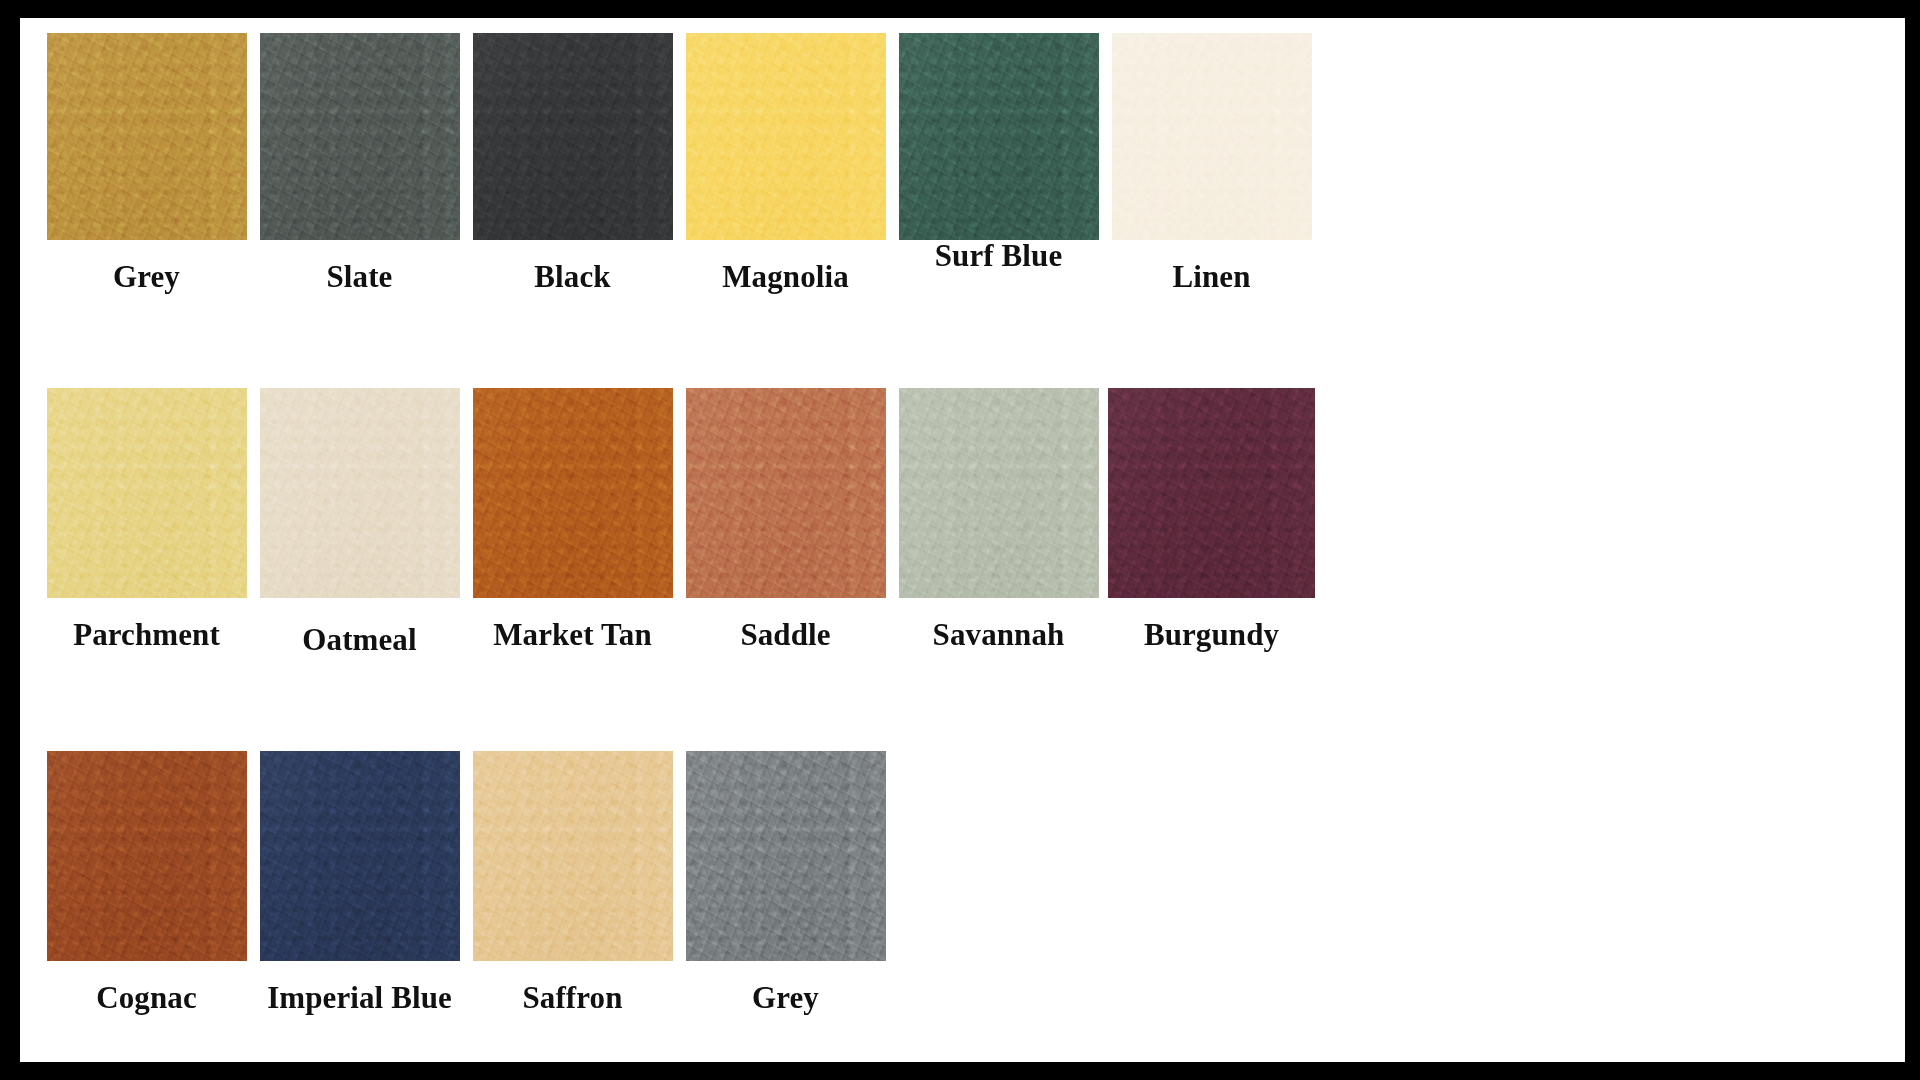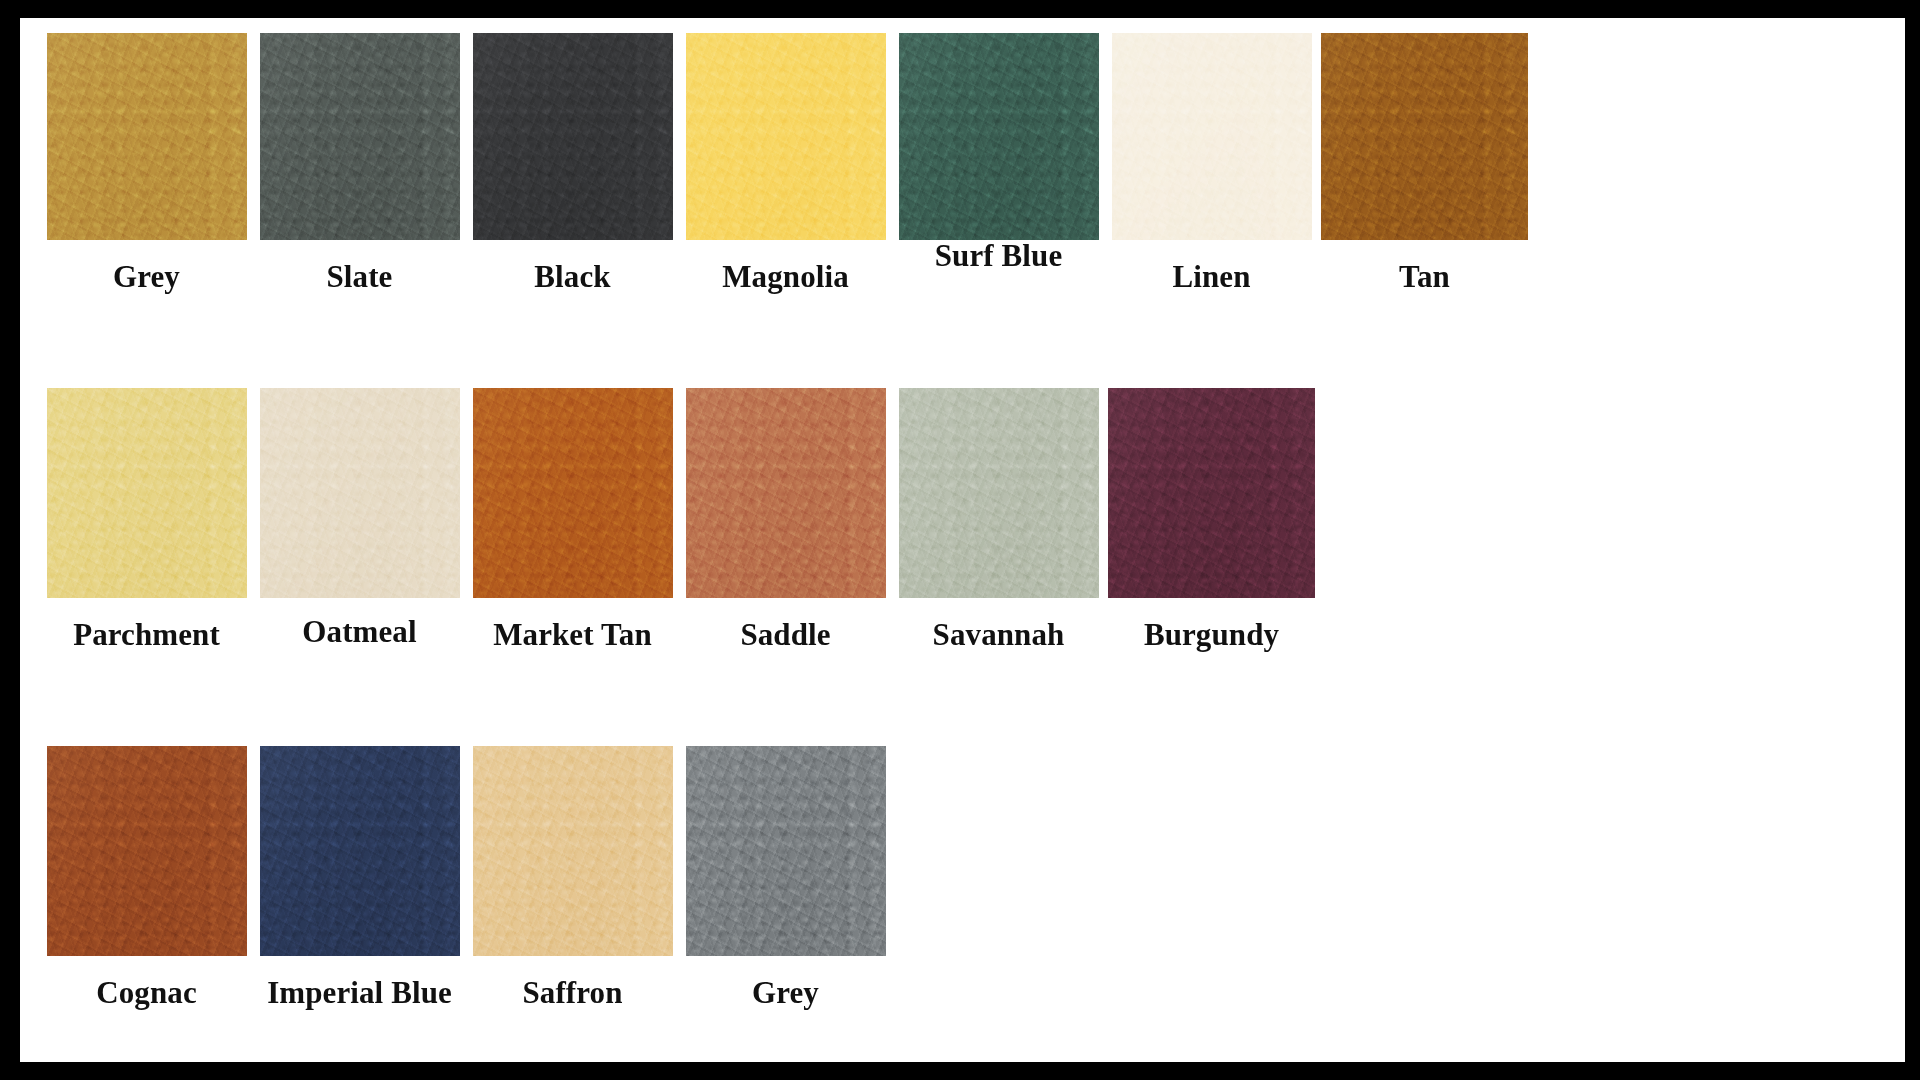--- a/index.html
+++ b/index.html
@@ -131,45 +131,37 @@
           <div class="label" style="height: 38px;">Surf Blue</div>
         </div>
         <div class="cell">
           <div class="swatch" style="height: 207px; background-color: rgb(247, 240, 226);">
             <div class="grain"></div>
             <div class="grain2"></div>
             <div class="shade"></div>
           </div>
           <div class="label" style="margin-top: 21px; height: 38px;">Linen</div>
         </div>
-        <div class="cell">
-          <div class="swatch" style="height: 207px; background-color: rgb(155, 95, 29); width: 207px; margin-left: 0px;">
-            <div class="grain"></div>
-            <div class="grain2"></div>
-            <div class="shade"></div>
-          </div>
-          <div class="label" style="margin-top: 21px; height: 38px;">Tan</div>
-        </div>
       </div>
       <div class="row" style="margin-bottom: 89px;">
         <div class="cell">
           <div class="swatch" style="height: 210px; background-color: rgb(232, 214, 137);">
             <div class="grain"></div>
             <div class="grain2"></div>
             <div class="shade"></div>
           </div>
           <div class="label" style="margin-top: 21px; height: 38px;">Parchment</div>
         </div>
         <div class="cell">
           <div class="swatch" style="height: 210px; background-color: rgb(232, 221, 200);">
             <div class="grain"></div>
             <div class="grain2"></div>
             <div class="shade"></div>
           </div>
-          <div class="label" style="margin-top: 18px; height: 38px;">Oatmeal</div>
+          <div class="label" style="margin-top: 26px; height: 38px;">Oatmeal</div>
         </div>
         <div class="cell">
           <div class="swatch" style="height: 210px; background-color: rgb(182, 95, 31);">
             <div class="grain"></div>
             <div class="grain2"></div>
             <div class="shade"></div>
           </div>
           <div class="label" style="margin-top: 21px; height: 38px;">Market Tan</div>
         </div>
         <div class="cell">

